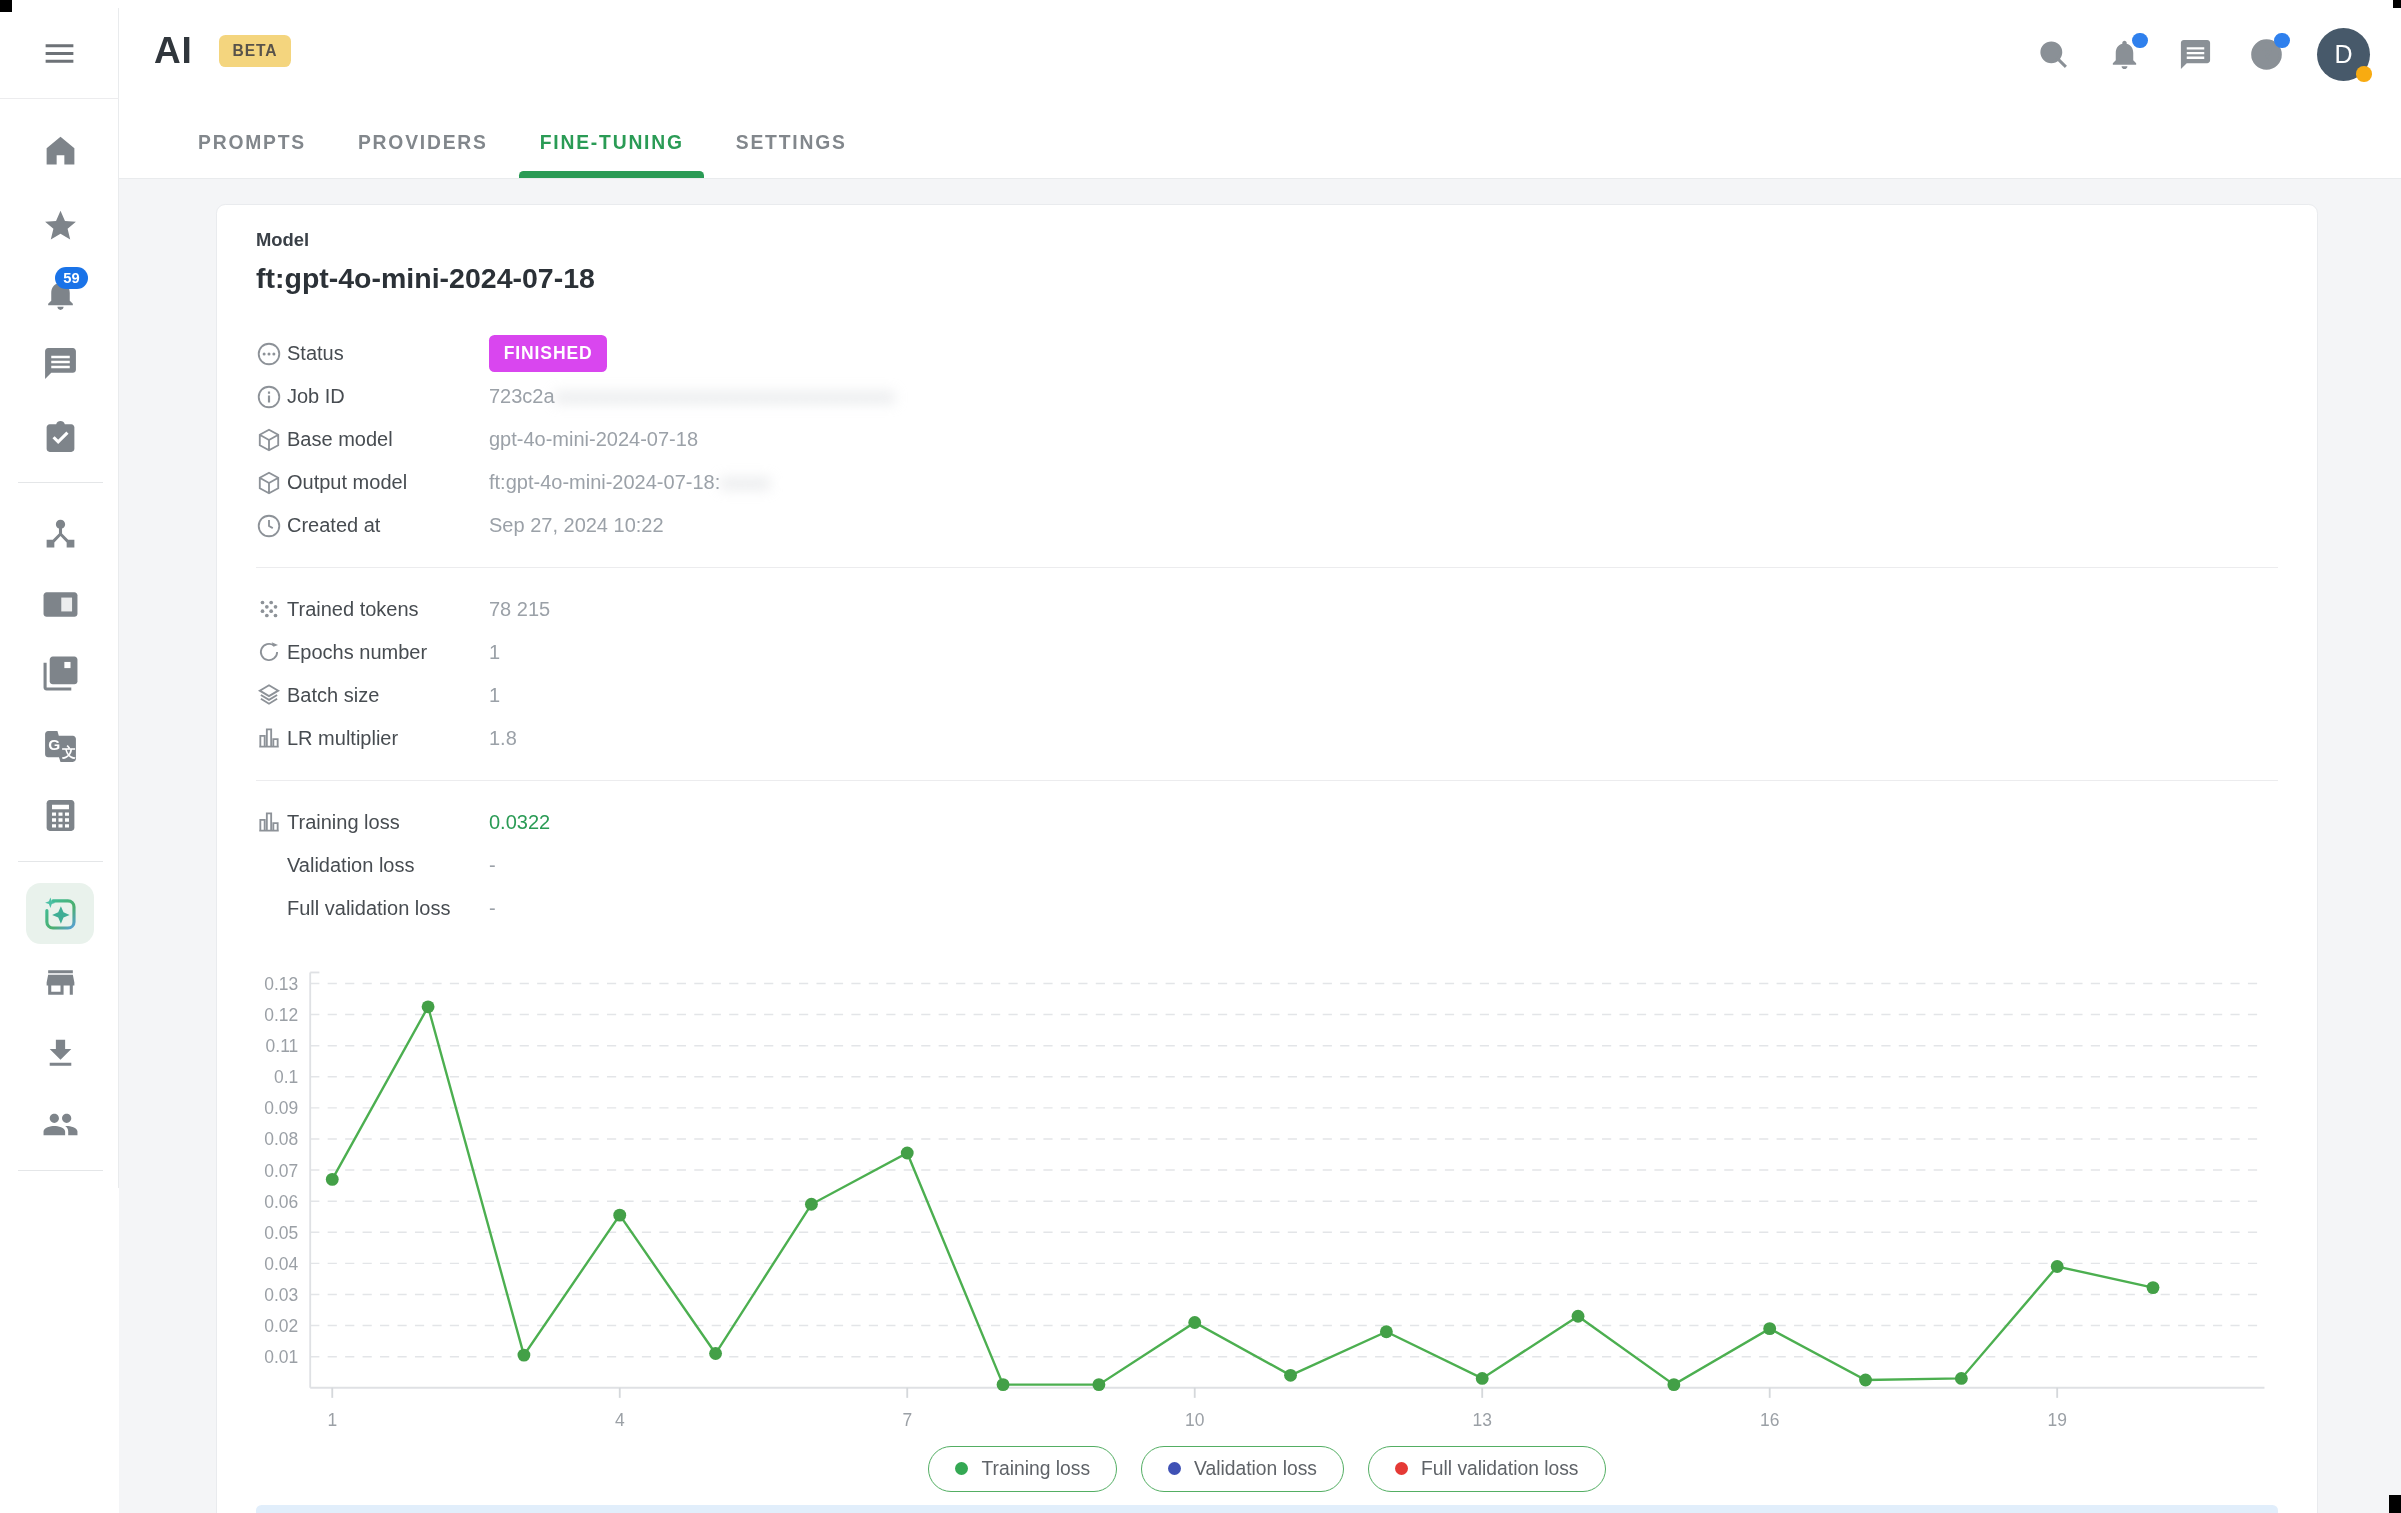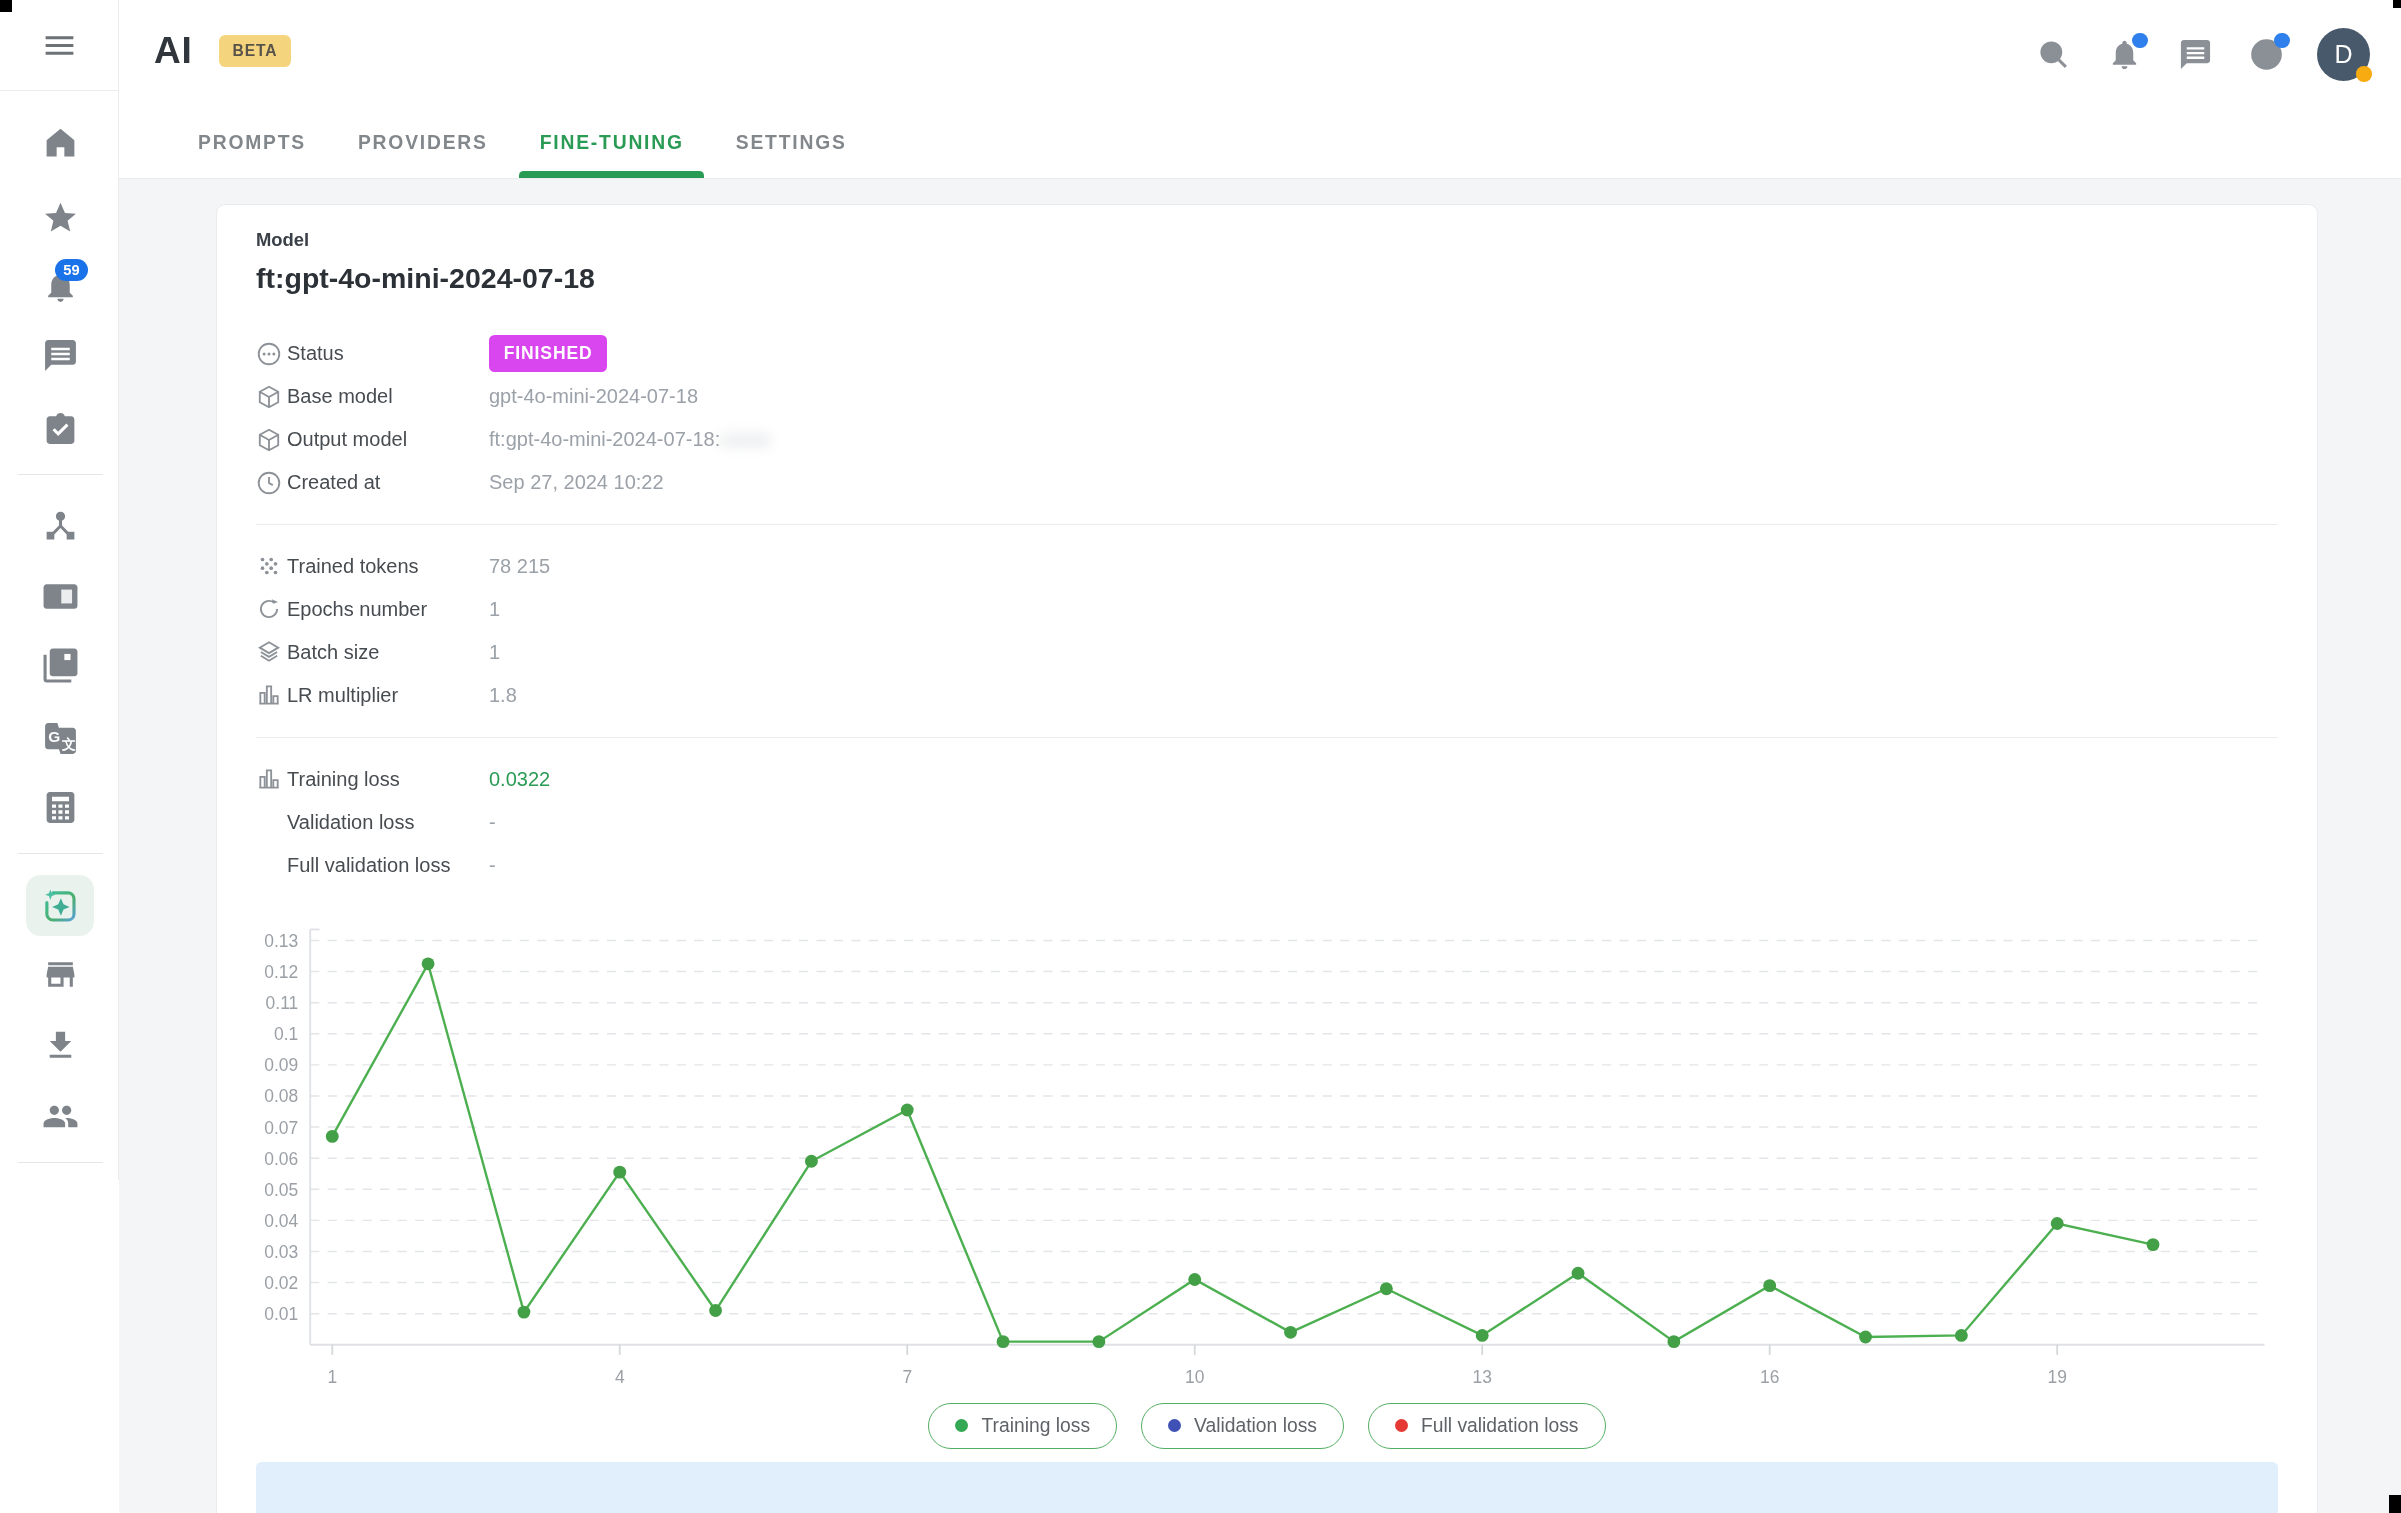--- a/index.html
+++ b/index.html
@@ -6,21 +6,21 @@
   html,body { width:2401px; height:1514px; overflow:hidden; background:#fff;
     font-family:"Liberation Sans", sans-serif; }
 
   
   .artifact { position:absolute; background:#000; z-index:99; }
   .art-tl { left:0; top:0; width:12px; height:12px; }
   .art-tr { right:0; top:0; width:8.3px; height:8.3px; }
   .art-br { right:0; bottom:0; width:12px; height:18.4px; }
 
   
-  .sidebar { position:absolute; left:0; top:0; width:119px; height:1180px;
+  .sidebar { position:absolute; left:0; top:8px; width:119px; height:1180px;
     background:#fff; border-right:0.9px solid #e9ebed; z-index:10; }
   .menu-box { position:absolute; left:0; top:0; width:119px; height:91px;
     border-bottom:0.9px solid #ececee; display:flex; align-items:center; justify-content:center; cursor:pointer; }
   .side-item { position:absolute; left:38px; width:44px; height:44px;
     display:flex; align-items:center; justify-content:center; cursor:pointer; }
   .side-item svg { width:37px; height:37px; fill:#7e848a; }
   .side-div { position:absolute; left:17.5px; width:85px; height:0.9px; background:#e4e6e8; }
   .ai-active { position:absolute; left:26px; top:875px; width:68px; height:61px;
     background:#e9f2ec; border-radius:14.7px; display:flex; align-items:center; justify-content:center; cursor:pointer; }
   .badge59 { position:absolute; left:55px; top:259px; background:#1a73e8; color:#fff;
@@ -242,20 +242,30 @@
         <span class="row-icon">
             <svg viewBox="0 0 24 24">
               <circle cx="12" cy="12" r="9.5"></circle>
               <circle class="f" cx="7.5" cy="12" r="1.4"></circle>
               <circle class="f" cx="12" cy="12" r="1.4"></circle>
               <circle class="f" cx="16.5" cy="12" r="1.4"></circle>
             </svg>
           </span>
         <span class="row-label">Status</span>
         <span class="badge-finished">FINISHED</span>
+      </div>
+      <div class="row">
+        <span class="row-icon">
+            <svg viewBox="0 0 24 24">
+              <circle cx="12" cy="12" r="9.5"></circle>
+              <path class="f" d="M11 10.5h2V17h-2zM11 7h2v2h-2z"></path>
+            </svg>
+          </span>
+        <span class="row-label">Job ID</span>
+        <span class="row-value"><span>723c2a</span><span class="redacted">xxxxxxxxxxxxxxxxxxxxxxxxxxxxxxxxxx</span></span>
       </div>
       <div class="row">
         <span class="row-icon">
             <svg viewBox="0 0 24 24">
               <path d="M12 2.5 20.5 7.2V16.8L12 21.5 3.5 16.8V7.2zM3.8 7.4 12 12l8.2-4.6M12 12v9.3"></path>
             </svg>
           </span>
         <span class="row-label">Base model</span>
         <span class="row-value">gpt-4o-mini-2024-07-18</span>
       </div>

